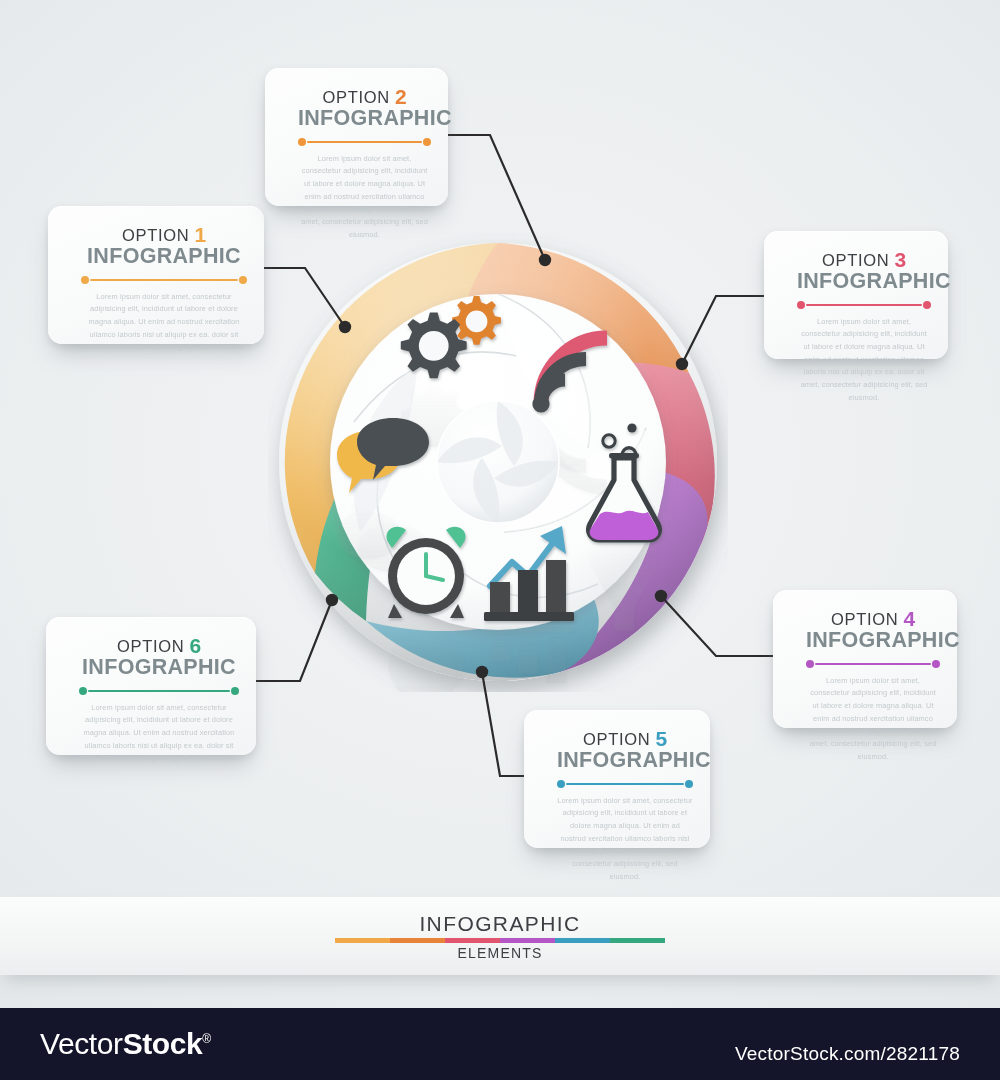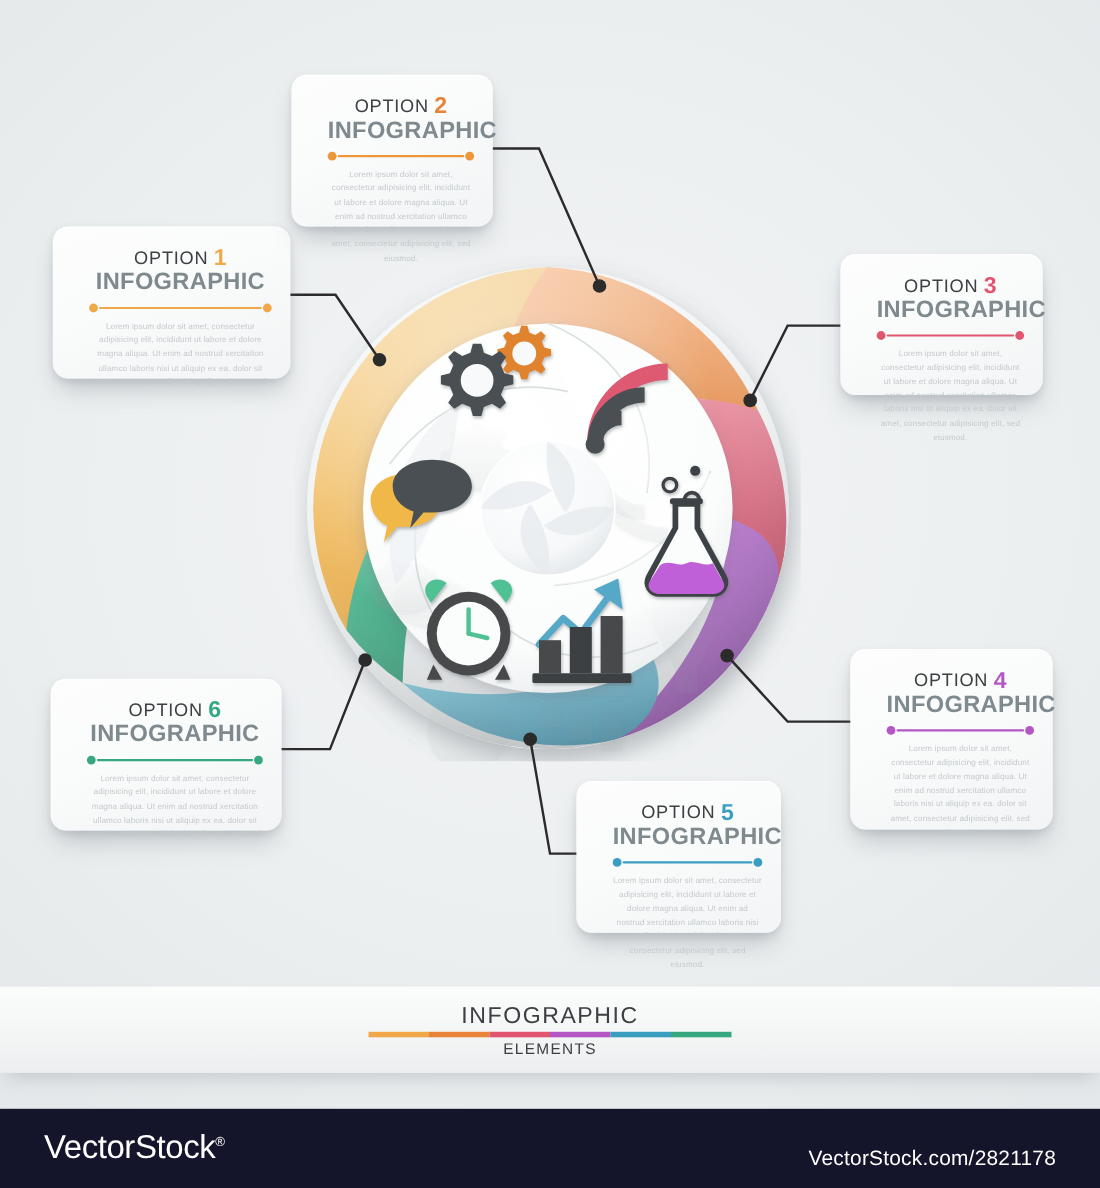--- a/index.html
+++ b/index.html
@@ -50,21 +50,21 @@
     text-align:left;
   }
 
   
   #card-1 { left:48px;  top:206px; width:216px; height:138px; }
   #card-1 .card-title,#card-1 .card-body { text-align:center; }
   #card-2 { left:265px; top:68px;  width:183px; height:138px; }
   #card-2 .card-title,#card-2 .card-body { text-align:center; }
   #card-3 { left:764px; top:231px; width:184px; height:128px; }
   #card-3 .card-title,#card-3 .card-body { text-align:center; }
-  #card-4 { left:773px; top:590px; width:184px; height:164px; }
+  #card-4 { left:773px; top:590px; width:184px; height:138px; }
   #card-4 .card-title,#card-4 .card-body { text-align:center; }
   #card-5 { left:524px; top:710px; width:186px; height:138px; }
   #card-5 .card-title,#card-5 .card-body { text-align:center; }
   #card-6 { left:46px;  top:617px; width:210px; height:138px; }
   #card-6 .card-title,#card-6 .card-body { text-align:center; }
 
   
   #banner {
     position:absolute; left:0; top:897px; width:1000px; height:78px; z-index:6;
     background:linear-gradient(180deg,#fbfcfc 0%,#f5f7f7 46%,#eceeef 100%);
@@ -77,21 +77,21 @@
   #banner-bottom { font-size:14px; letter-spacing:1.2px; color:#3c4043; }
 
   
   #footer {
     position:absolute; left:0; top:1008px; width:1000px; height:72px; z-index:7;
     background:#14142a; display:flex; align-items:center; justify-content:space-between;
     padding:0 40px;
   }
   #vs-logo { color:#fff; font-size:30px; letter-spacing:-0.4px; }
   #vs-logo .lite { font-weight:300; }
-  #vs-logo .bold { font-weight:400; }
+  #vs-logo .bold { font-weight:700; }
   #vs-logo sup { font-size:12px; vertical-align:super; font-weight:300; }
   #vs-url { color:#fff; font-size:19px; letter-spacing:0.2px; font-weight:300;margin-top:20px; }
 </style>
 </head>
 <body>
 
 <div id="stage">
 
   <svg id="connectors" viewBox="0 0 1000 1000">
     <g stroke="#2b2b2b" stroke-width="2.2" fill="none" stroke-linecap="round">

